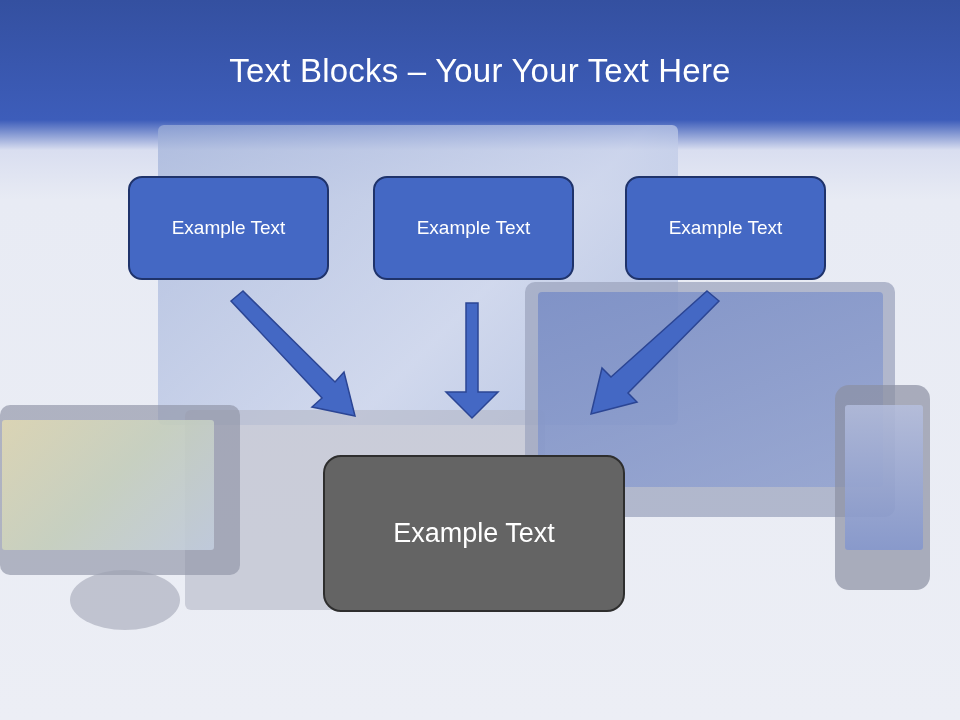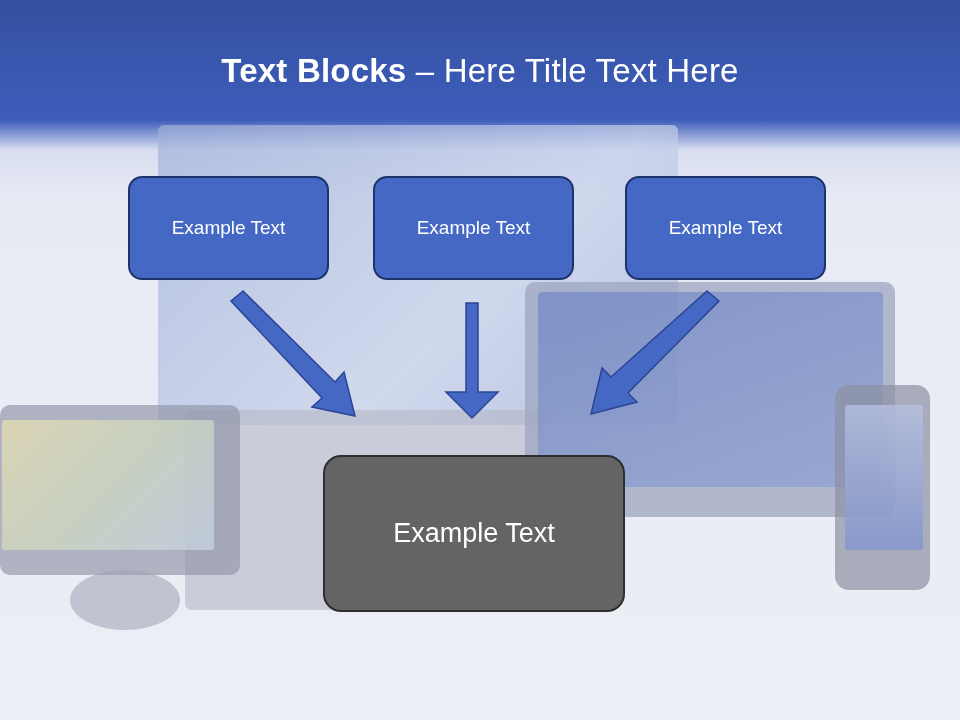--- a/index.html
+++ b/index.html
@@ -13,21 +13,21 @@
   .laptop-base { left:185px; top:410px; width:360px; height:200px; background:#b4b8c6; opacity:.6; border-radius:6px;}
   .tablet { left:525px; top:282px; width:370px; height:235px; background:#9da6bf; opacity:.75; border-radius:10px;}
   .tablet-screen { left:538px; top:292px; width:345px; height:195px; background:linear-gradient(160deg,#6f86c6,#8fa1d3); opacity:.7; border-radius:4px;}
   .gps { left:0; top:405px; width:240px; height:170px; background:#8f94a6; opacity:.65; border-radius:10px;}
   .gps-screen { left:2px; top:420px; width:212px; height:130px; background:linear-gradient(135deg,#e9dfb0,#cfd9c0,#c8d4e6); opacity:.75; border-radius:3px;}
   .gps-stand { left:70px; top:570px; width:110px; height:60px; background:#9da1b0; opacity:.55; border-radius:50%;}
   .phone { left:835px; top:385px; width:95px; height:205px; background:#8b90a2; opacity:.7; border-radius:14px;}
   .phone-screen { left:845px; top:405px; width:78px; height:145px; background:linear-gradient(180deg,#b8c2e3,#7e93d0); opacity:.75; border-radius:3px;}
   .title { position:absolute; left:0; top:52px; width:960px; text-align:center; color:#ffffff;
            font-family:"Liberation Sans", sans-serif; font-size:33px; letter-spacing:0.2px; }
-  .title b { font-weight:bold; }
+  .title b { font-weight:normal; }
   .box { position:absolute; background:#4468c4; border:2px solid #1f336b; border-radius:14px;
          color:#ffffff; display:flex; align-items:center; justify-content:center;
          font-family:"Liberation Sans", sans-serif; font-size:19px; box-sizing:border-box; }
   .box1 { left:128px; top:176px; width:201px; height:104px; }
   .box2 { left:373px; top:176px; width:201px; height:104px; }
   .box3 { left:625px; top:176px; width:201px; height:104px; }
   .bigbox { position:absolute; left:323px; top:455px; width:302px; height:157px;
             background:#646464; border:2px solid #2e2e2e; border-radius:18px; color:#fff;
             display:flex; align-items:center; justify-content:center; box-sizing:border-box;
             font-family:"Liberation Sans", sans-serif; font-size:27px; }
@@ -44,21 +44,21 @@
   <div class="dev tablet"></div>
   <div class="dev tablet-screen"></div>
   <div class="dev gps"></div>
   <div class="dev gps-screen"></div>
   <div class="dev gps-stand"></div>
   <div class="dev phone"></div>
   <div class="dev phone-screen"></div>
 </div>
 
 <div class="title">
-  <b>Text Blocks</b><span> – Here Title Text Here</span>
+  <b>Text Blocks</b><span> – Your Your Text Here</span>
 </div>
 
 <div class="box box1">
   <span>Example Text</span>
 </div>
 <div class="box box2">
   <span>Example Text</span>
 </div>
 <div class="box box3">
   <span>Example Text</span>

